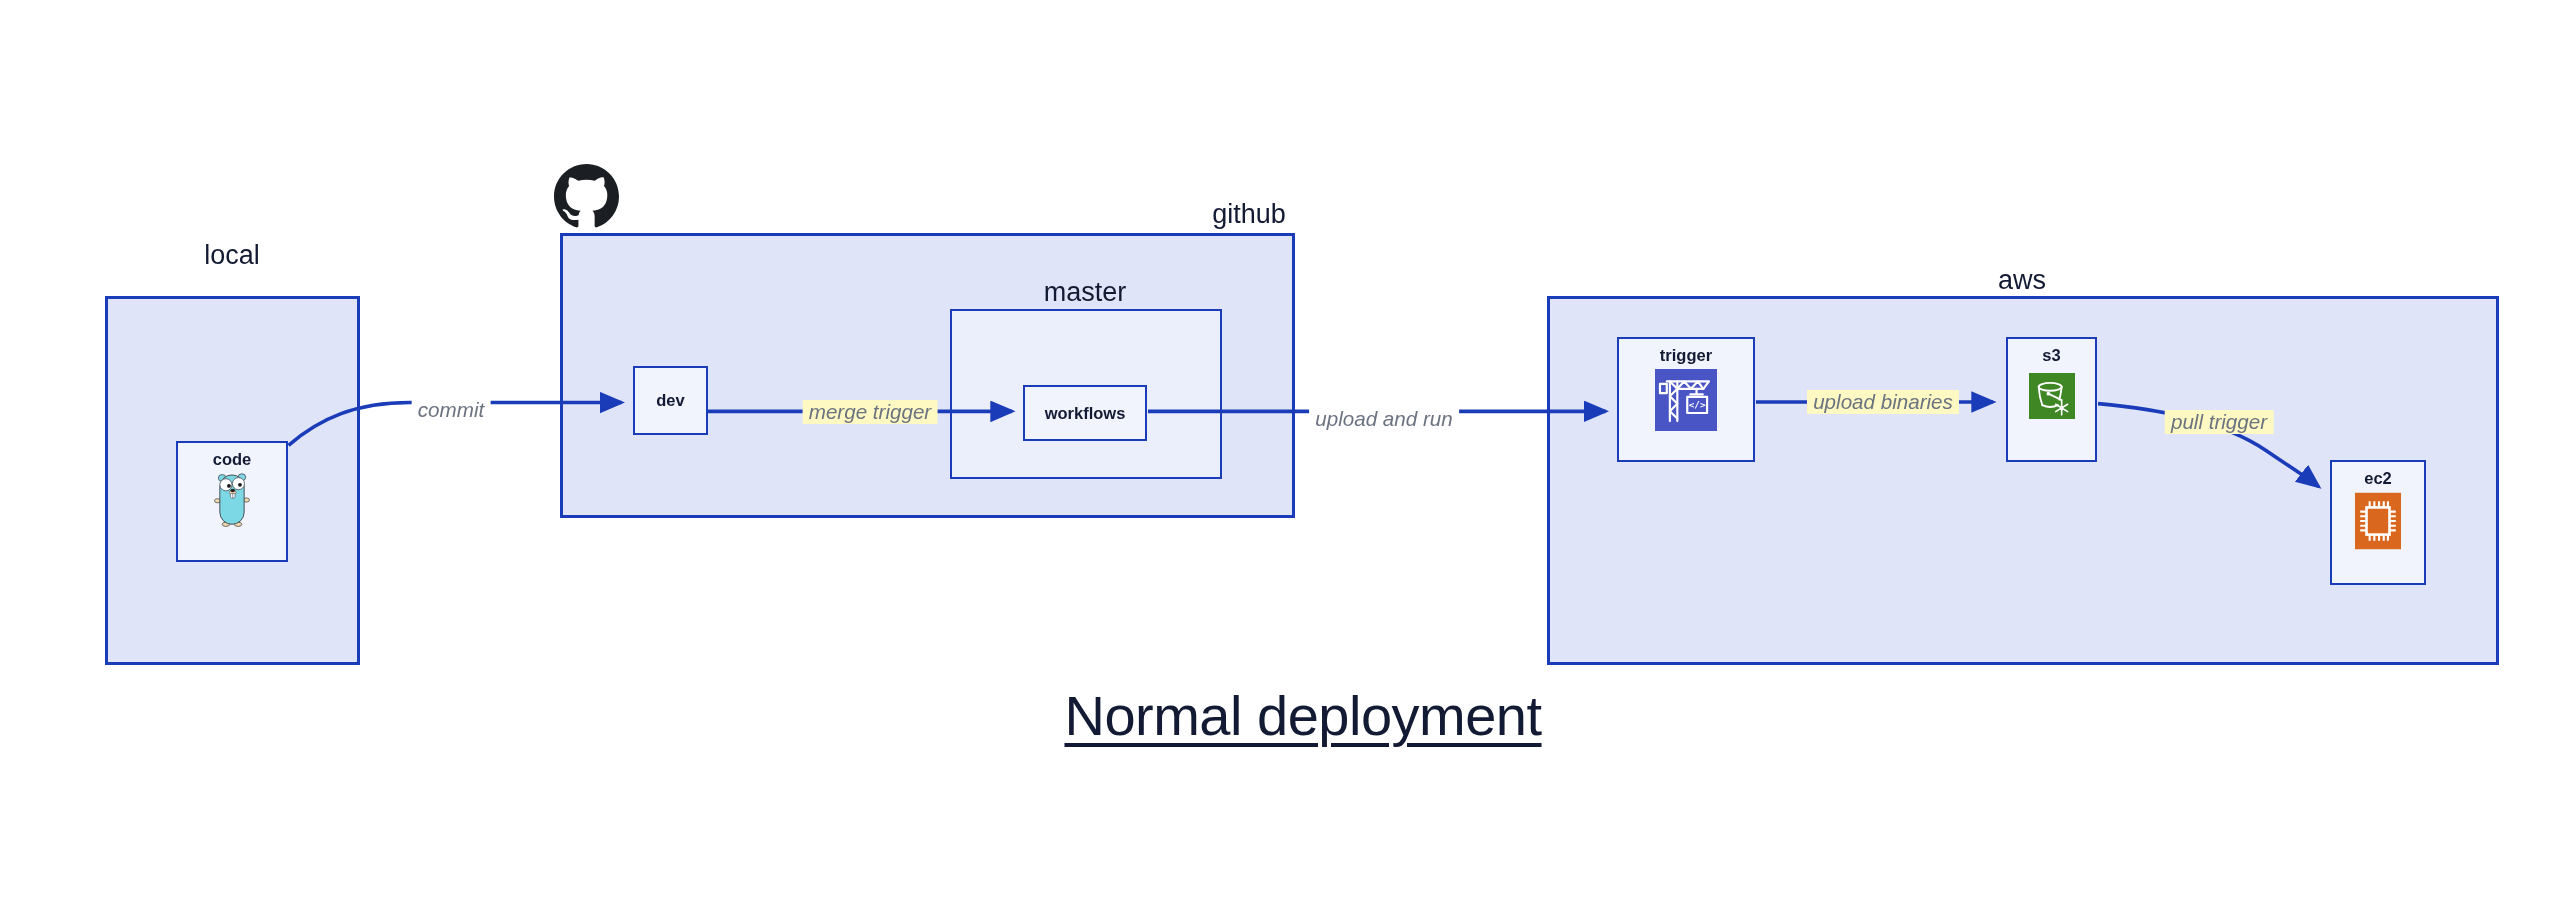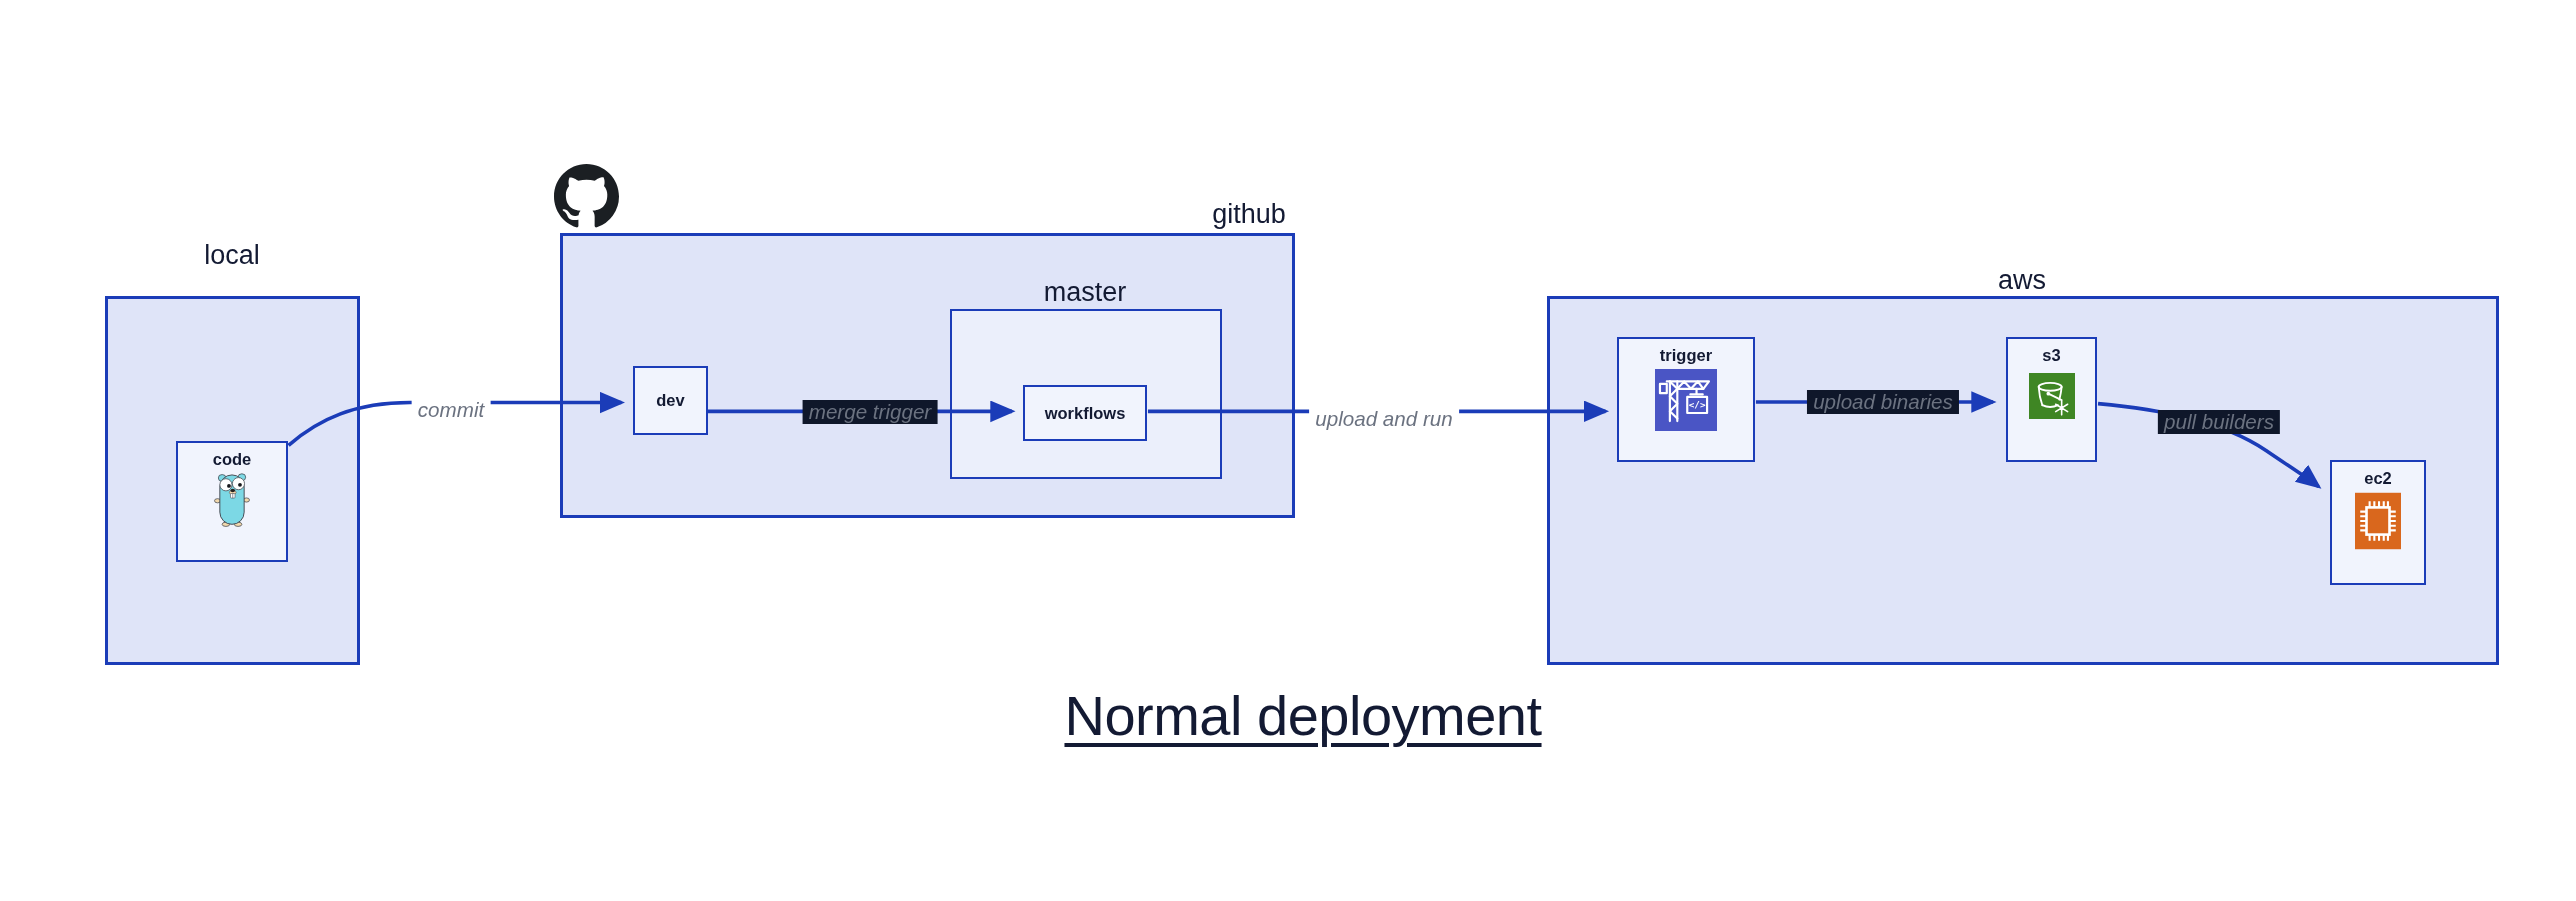--- a/index.html
+++ b/index.html
@@ -27,21 +27,21 @@
     color:#131a33;font-weight:bold;font-size:16.5px;white-space:nowrap;
   }
   .node.top .node-label{margin-top:7.2px;}
   .nicon{margin-top:4.1px;}
   .edge-label{
     position:absolute;transform:translate(-50%,-50%);z-index:5;
     font-style:italic;font-size:20.6px;color:#6b7280;padding:0 6.2px;
     white-space:nowrap;
   }
   .bg-white{background:#ffffff;margin-top:8px;}
-  .bg-lav{background:#0f172a;}
+  .bg-lav{background:#fef9c3;}
   .octocat{position:absolute;z-index:2;}
   .title{
     position:absolute;transform:translateX(-50%);z-index:2;
     font-size:56px;letter-spacing:-0.5px;color:#131a33;white-space:nowrap;
     text-decoration:underline;text-decoration-thickness:4.1px;text-underline-offset:8.2px;
   }
 </style>
 </head>
 <body>
 
@@ -153,18 +153,18 @@
         <path d="M10 36 H22 M10 45 H22 M10 54 H22 M10 63 H22 M10 72 H22"></path>
         <path d="M66 36 H78 M66 45 H78 M66 54 H78 M66 63 H78 M66 72 H78"></path>
       </g>
     </svg>
   </div>
 
   <div class="edge-label bg-white" style="left:451px;top:402px">commit</div>
   <div class="edge-label bg-lav" style="left:870px;top:412px">merge trigger</div>
   <div class="edge-label bg-white" style="left:1384px;top:411px">upload and run</div>
   <div class="edge-label bg-lav" style="left:1883px;top:402px">upload binaries</div>
-  <div class="edge-label bg-lav" style="left:2219px;top:422px">pull builders</div>
+  <div class="edge-label bg-lav" style="left:2219px;top:422px">pull trigger</div>
 
   <div class="title" style="left:1303px;top:683px">Normal deployment</div>
 
 </div>
 
 
 </body></html>

